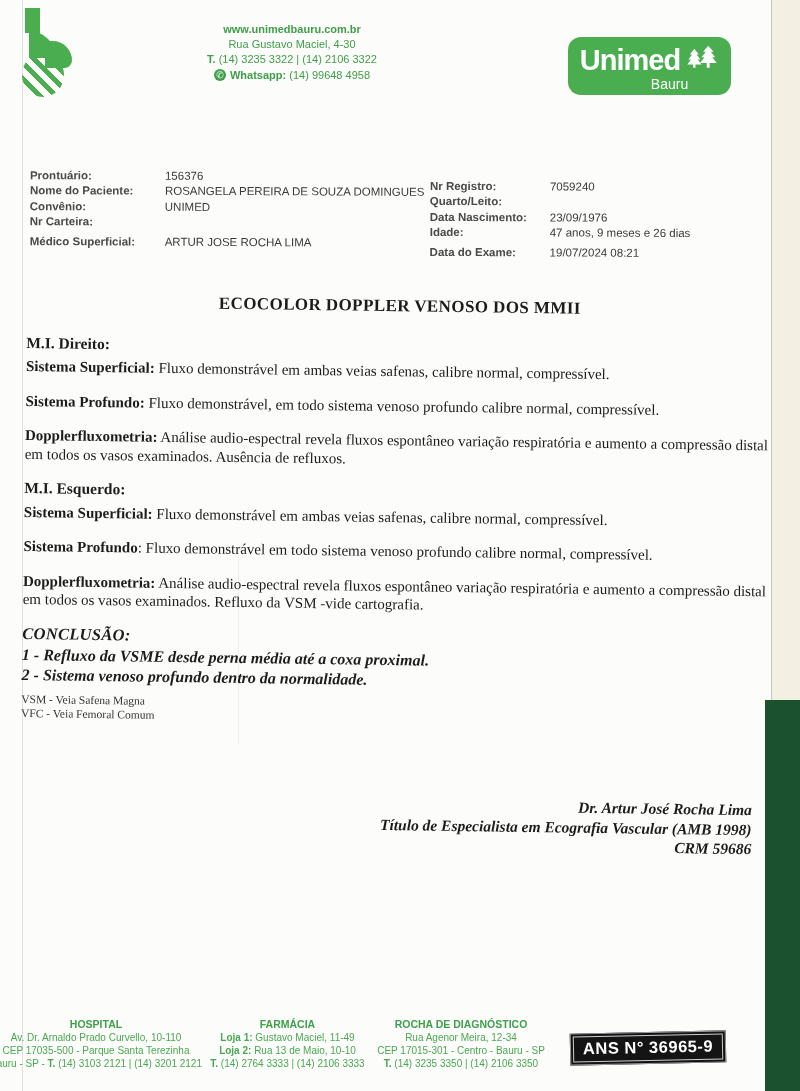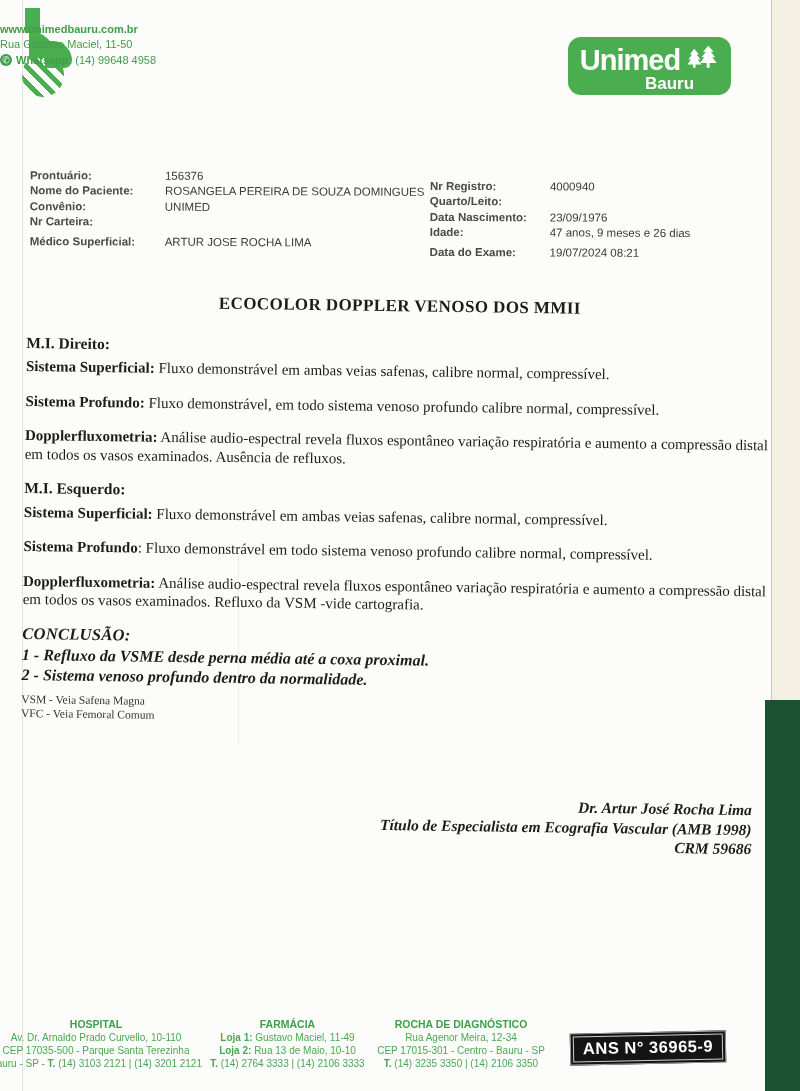--- a/index.html
+++ b/index.html
@@ -17,34 +17,34 @@
 
   
   .frag{position:absolute;}
   .frag-bar{left:25px;top:8px;width:15px;height:25px;}
   .frag-quarter{left:29px;top:31px;width:27px;height:27px;border-radius:0 100% 0 0;}
   .frag-disc{left:45px;top:41px;width:27px;height:27px;border-radius:0 90% 35% 0;}
   .frag-striped{left:22px;top:53px;width:42px;height:44px;border-radius:50%;
       background:repeating-linear-gradient(45deg, var(--green) 0 5px, rgba(0,0,0,0) 5px 11px);}
 
   
-  .contact{position:absolute;top:22px;left:0;width:560px;text-align:left;
+  .contact{position:absolute;top:22px;left:12px;width:560px;text-align:center;
       font-size:11px;line-height:15px;color:#3f9e49;}
   .contact .b{font-weight:bold;}
   .wa-row{display:inline-flex;align-items:center;gap:4px;}
   .wa-icon{display:inline-flex;align-items:center;justify-content:center;
       width:12px;height:12px;border-radius:50%;background:#3f9e49;color:#fff;
       font-size:9px;line-height:12px;}
 
   
   .logo{position:absolute;left:568px;top:37px;width:163px;height:58px;border-radius:13px;
       color:#fff;display:flex;flex-direction:column;align-items:center;justify-content:center;}
   .logo-row{display:flex;align-items:center;gap:5px;margin-top:2px;}
   .logo-word{font-weight:bold;font-size:29px;letter-spacing:-1px;line-height:26px;}
-  .logo-city{font-weight:bold;font-size:17px;line-height:14px;margin-top:1px;margin-left:40px;}
+  .logo-city{font-weight:normal;font-size:14px;line-height:14px;margin-top:1px;margin-left:40px;}
 
   
   .patient{position:absolute;top:168px;left:0;width:800px;color:#3e3e3e;font-size:11.5px;
       transform:rotate(.25deg);transform-origin:0 0;}
   .pcol{position:absolute;top:0;}
   .pcol-left{left:30px;width:400px;}
   .pcol-right{left:430px;top:9px;width:360px;}
   .prow{display:flex;line-height:15.3px;}
   .prow.gap{margin-top:5px;}
   .plabel{font-weight:bold;color:#4a4a4a;flex:0 0 auto;}
@@ -96,21 +96,22 @@
   <div class="side-cream" style="background: rgb(243, 239, 226);"></div>
   <div class="side-darkgreen" style="background: rgb(28, 81, 48);"></div>
 
   <div class="frag frag-bar" style="background: rgb(74, 173, 80);"></div>
   <div class="frag frag-quarter" style="background: rgb(74, 173, 80);"></div>
   <div class="frag frag-disc" style="background: rgb(74, 173, 80);"></div>
   <div class="frag frag-striped"></div>
 
   <div class="contact">
     <div class="b">www.unimedbauru.com.br</div>
-    <div>Rua Gustavo Maciel, 11-50</div>
+    <div>Rua Gustavo Maciel, 4-30</div>
+    <div><span class="b">T.</span><span> (14) 3235 3322 | (14) 2106 3322</span></div>
     <div>
       <span class="wa-row">
         <span class="wa-icon">✆</span>
         <span><span class="b">Whatsapp:</span><span> (14) 99648 4958</span></span>
       </span>
     </div>
   </div>
 
   <div class="logo" style="background: rgb(74, 173, 80);">
     <div class="logo-row">
@@ -144,21 +145,21 @@
         <span class="pvalue"></span>
       </div>
       <div class="prow gap">
         <span class="plabel">Médico Superficial:</span>
         <span class="pvalue">ARTUR JOSE ROCHA LIMA</span>
       </div>
     </div>
     <div class="pcol pcol-right">
       <div class="prow">
         <span class="plabel">Nr Registro:</span>
-        <span class="pvalue">4000940</span>
+        <span class="pvalue">7059240</span>
       </div>
       <div class="prow">
         <span class="plabel">Quarto/Leito:</span>
         <span class="pvalue"></span>
       </div>
       <div class="prow">
         <span class="plabel">Data Nascimento:</span>
         <span class="pvalue">23/09/1976</span>
       </div>
       <div class="prow">

